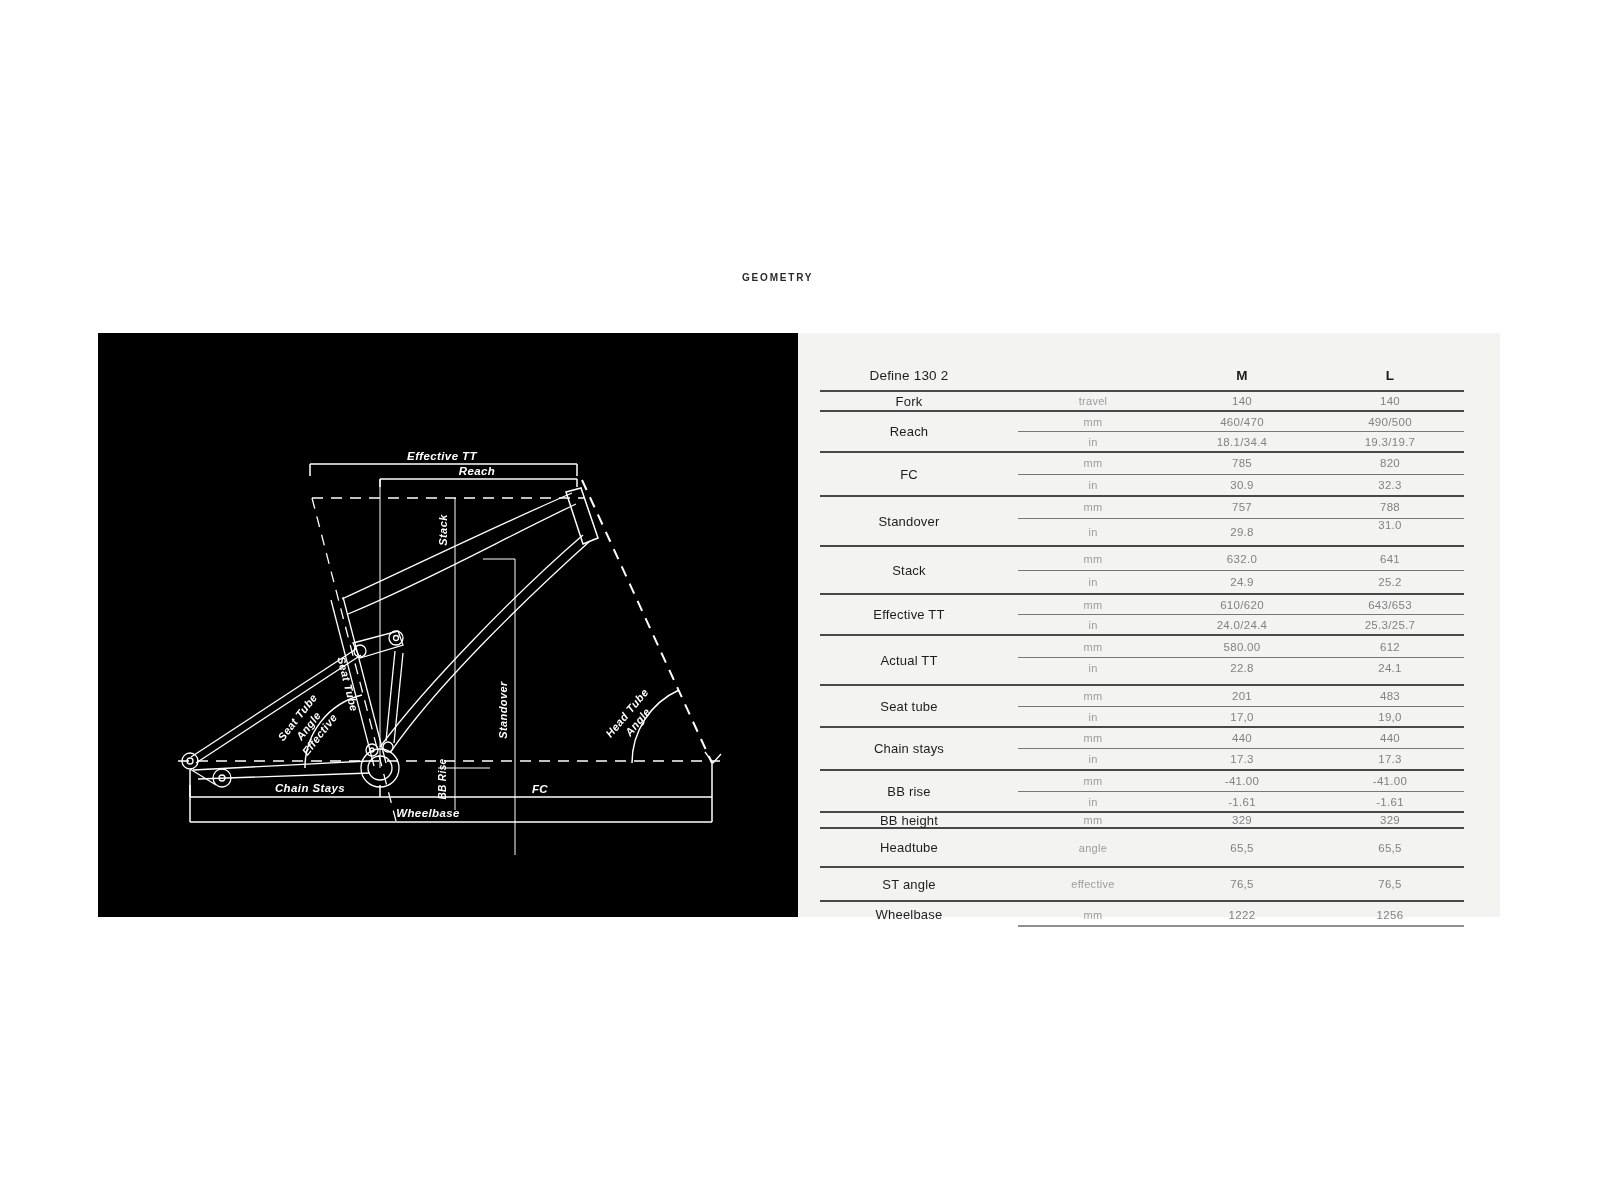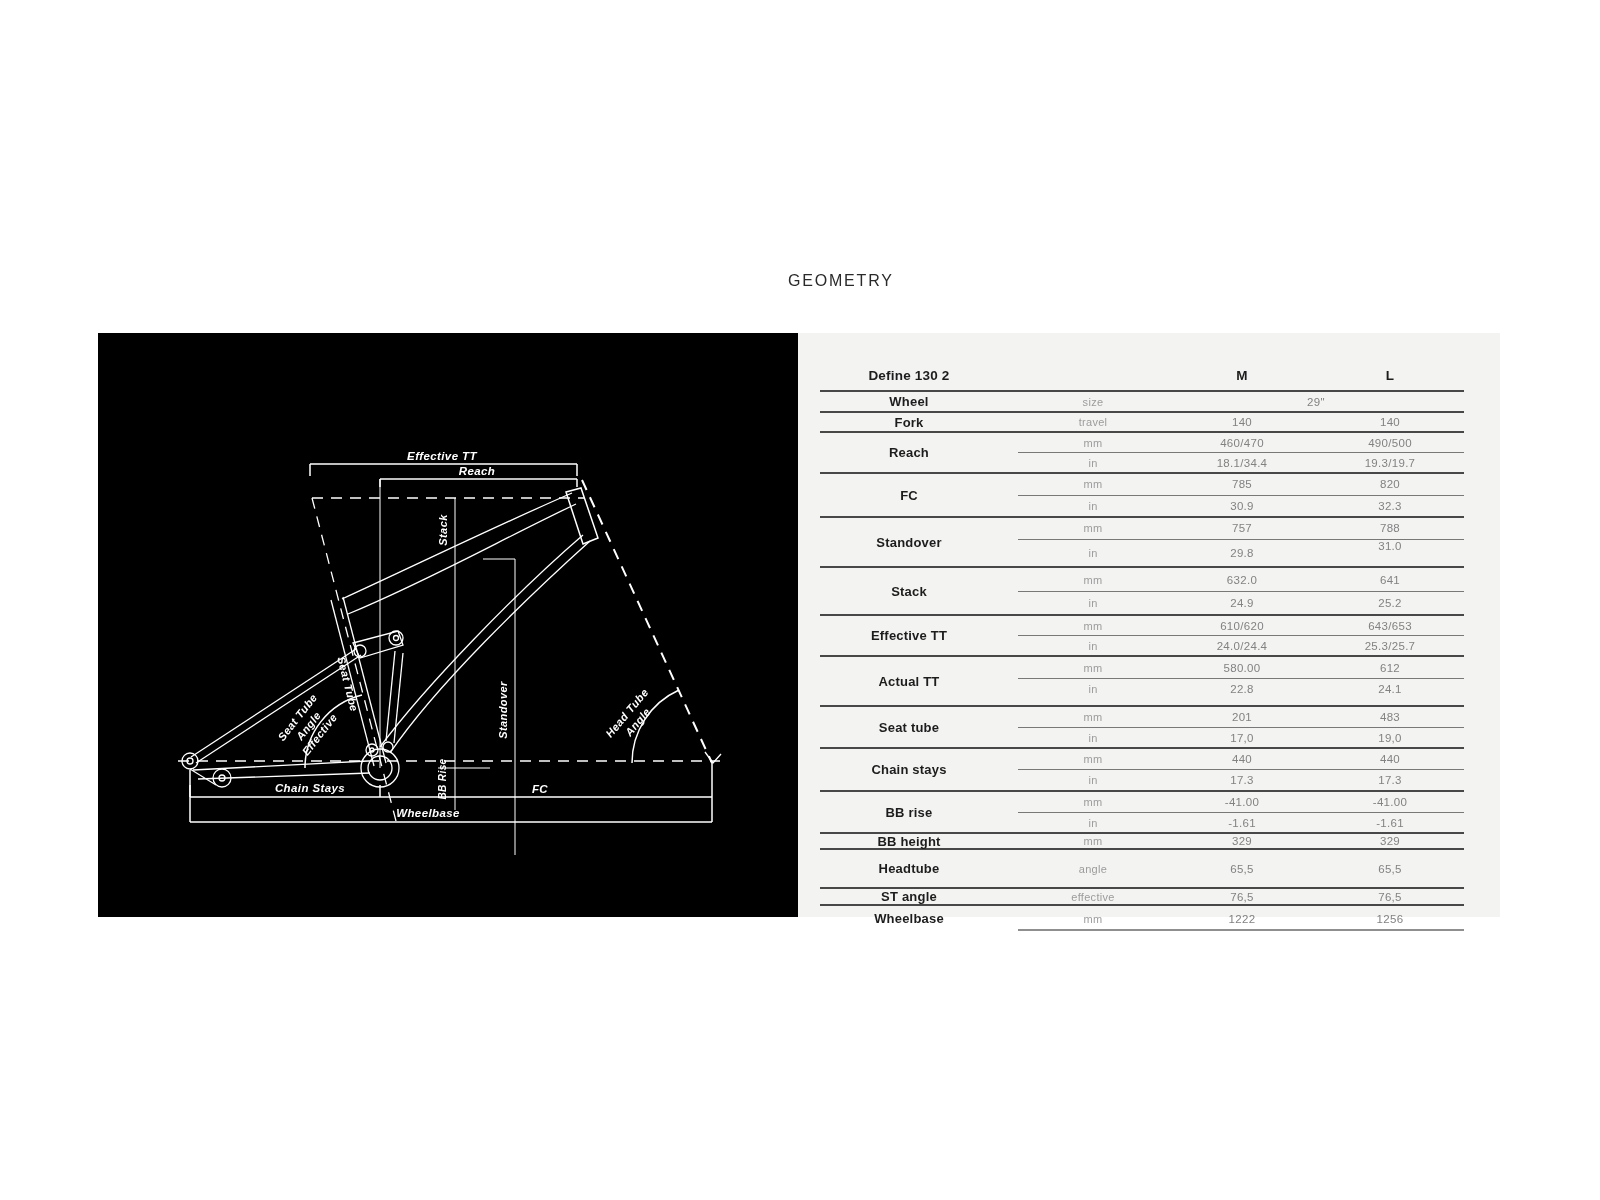--- a/index.html
+++ b/index.html
@@ -1,31 +1,31 @@
 <!DOCTYPE html>
 <html><head>
 <meta charset="utf-8">
 <style>
   html,body { margin:0; padding:0; background:#ffffff; }
   .page { position:relative; width:1600px; height:1200px; background:#ffffff; overflow:hidden;
           font-family:"Liberation Sans", sans-serif; }
 
-  .geo-title { position:absolute; left:788px; top:272px; font-size:16px; font-weight:400;
+  .geo-title { position:absolute; left:742px; top:272px; font-size:10px; font-weight:700;
                letter-spacing:1.8px; color:#2a2a2a; }
 
   .diagram-panel { position:absolute; left:98px; top:333px; width:700px; height:584px; background:#000000; }
   .table-panel   { position:absolute; left:798px; top:333px; width:702px; height:584px; background:#f3f3f2; }
 
   .geo-table { position:absolute; left:22px; top:27px; width:644px; }
 
   .t-row { display:flex; align-items:stretch; box-sizing:border-box; }
   .b-dark { border-bottom:2px solid #484848; }
 
   .c-label { width:198px; box-sizing:border-box; padding-right:20px; display:flex; align-items:center;
-             justify-content:center; font-weight:700; font-size:13px; color:#1d1d1d; letter-spacing:0.2px; }
+             justify-content:center; font-weight:400; font-size:13px; color:#1d1d1d; letter-spacing:0.2px; }
   .c-unit  { width:150px; display:flex; align-items:center; justify-content:center;
              font-size:11px; color:#9c9c9c; letter-spacing:0.3px; }
   .c-m     { width:148px; display:flex; align-items:center; justify-content:center;
              font-size:11.5px; color:#828282; letter-spacing:0.3px; }
   .c-l     { width:148px; display:flex; align-items:center; justify-content:center;
              font-size:11.5px; color:#828282; letter-spacing:0.3px; }
   .c-span  { width:296px; display:flex; align-items:center; justify-content:center;
              font-size:11.5px; color:#828282; letter-spacing:0.3px; }
 
   .hdr .c-label { font-size:13.5px; }
@@ -161,25 +161,20 @@
   <div class="table-panel">
     <div class="geo-table">
 
       <div class="t-row hdr b-dark" style="height:32px">
         <div class="c-label">Define 130 2</div>
         <div class="c-unit"></div>
         <div class="c-m">M</div>
         <div class="c-l">L</div>
       </div>
 
-      <div class="t-row b-dark" style="height:21px">
-        <div class="c-label">Wheel</div>
-        <div class="c-unit">size</div>
-        <div class="c-span">29"</div>
-      </div>
 
       <div class="t-row b-dark" style="height:20px">
         <div class="c-label">Fork</div>
         <div class="c-unit">travel</div>
         <div class="c-m">140</div>
         <div class="c-l">140</div>
       </div>
 
       <div class="t-row b-dark" style="height:41px">
         <div class="c-label">Reach</div>
@@ -332,21 +327,21 @@
         <div class="c-l">329</div>
       </div>
 
       <div class="t-row b-dark" style="height:39px">
         <div class="c-label">Headtube</div>
         <div class="c-unit">angle</div>
         <div class="c-m">65,5</div>
         <div class="c-l">65,5</div>
       </div>
 
-      <div class="t-row b-dark" style="height:17px">
+      <div class="t-row b-dark" style="height:34px">
         <div class="c-label">ST angle</div>
         <div class="c-unit">effective</div>
         <div class="c-m">76,5</div>
         <div class="c-l">76,5</div>
       </div>
 
       <div class="t-row row-wheelbase" style="height:25px">
         <div class="c-label">Wheelbase</div>
         <div class="c-unit">mm</div>
         <div class="c-m">1222</div>

